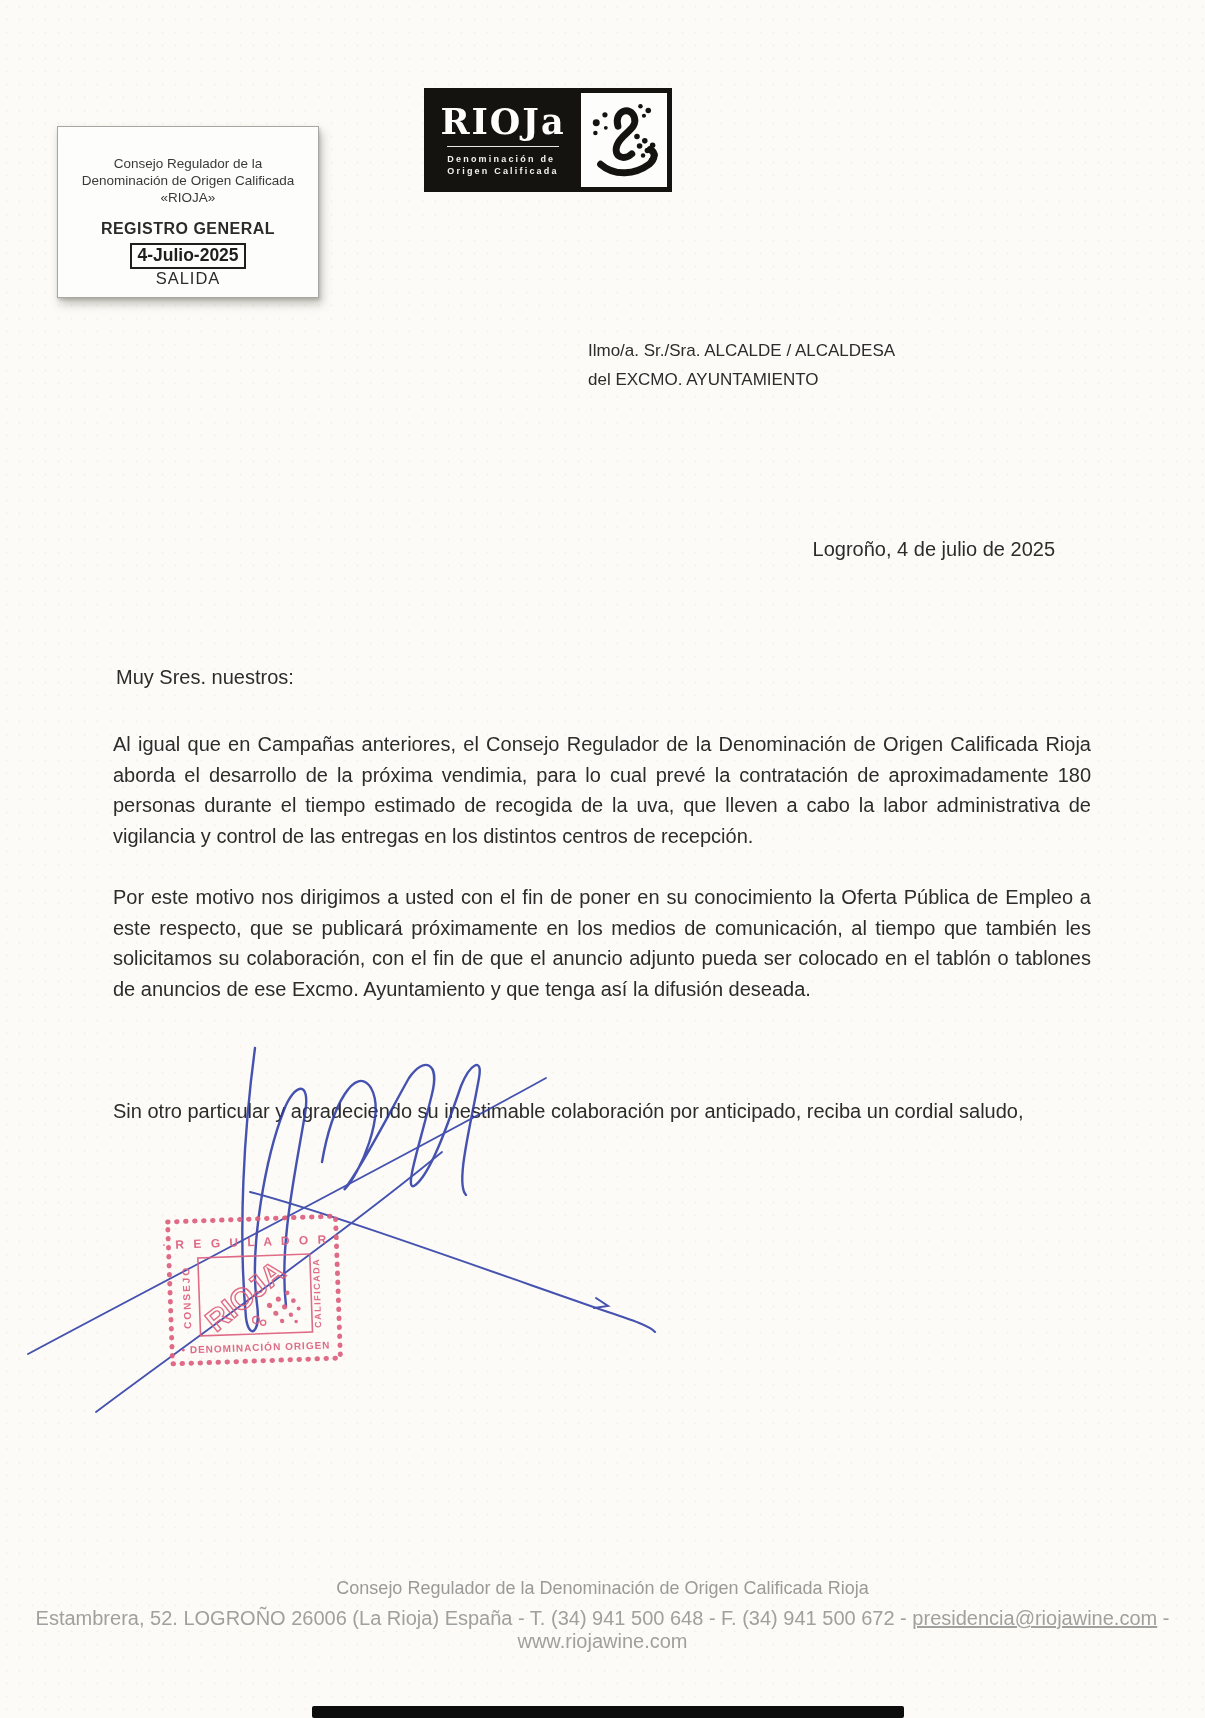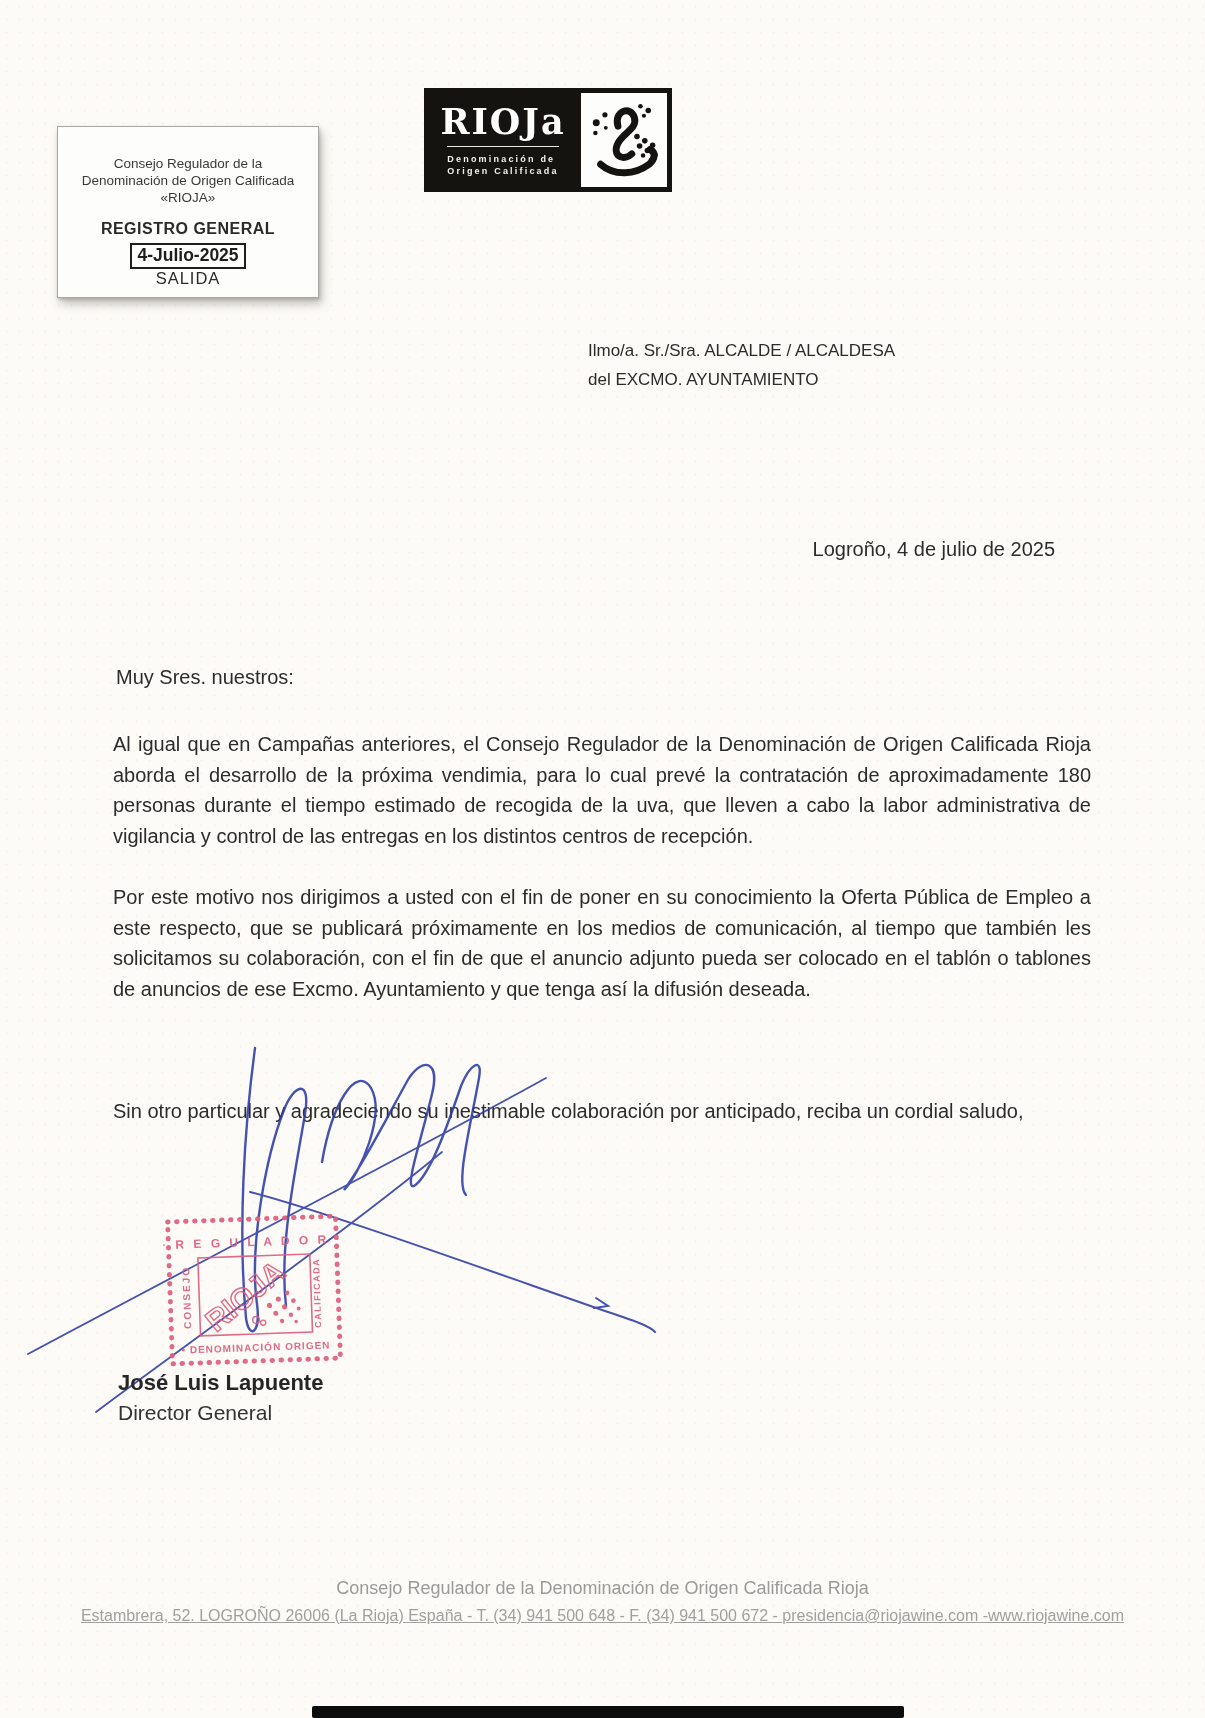--- a/index.html
+++ b/index.html
@@ -54,21 +54,21 @@
   
   .signature-svg{position:absolute;left:0px;top:1020px;width:700px;height:420px;pointer-events:none;}
   .name-block{position:absolute;left:118px;top:1368px;}
   .sig-name{font-size:22px;font-weight:bold;color:#262626;line-height:30px;}
   .sig-title{font-size:21px;color:#333;line-height:30px;}
   
   .stamp{position:absolute;left:165px;top:1214px;width:178px;height:152px;transform:rotate(-2deg);opacity:.92;}
   
   .footer{position:absolute;left:0;width:1205px;text-align:center;color:#9a9a98;}
   .footer-1{top:1578px;font-size:18px;}
-  .footer-2{top:1607px;font-size:16px;color:#a0a09e;text-decoration:underline;}
+  .footer-2{top:1607px;font-size:20px;color:#a0a09e;}
   .footer-2 a{color:#a0a09e;text-decoration:underline;}
   .bottom-bar{position:absolute;left:312px;top:1706px;width:592px;height:12px;background:#0d0d0d;border-radius:2px;}
 </style>
 </head>
 <body>
 
 <div class="page">
 
   <div class="registry-box">
     <div class="org">Consejo Regulador de la</div>
@@ -161,22 +161,18 @@
         <circle cx="128" cy="88" r="2.4"></circle>
       <circle cx="116" cy="108" r="2.2"></circle>
         <circle cx="125" cy="102" r="2.2"></circle>
         <circle cx="133" cy="96" r="2"></circle>
       <circle cx="130" cy="109" r="1.8"></circle>
       <circle cx="90" cy="106" r="3.4" fill="none" stroke="#dd5f7d" stroke-width="1.4"></circle>
       <circle cx="97" cy="109" r="2.6" fill="none" stroke="#dd5f7d" stroke-width="1.4"></circle>
     </g>
   </svg>
 
-  <div class="name-block">
-    <div class="sig-name">José Luis Lapuente</div>
-    <div class="sig-title">Director General</div>
-  </div>
 
   <div class="footer footer-1">Consejo Regulador de la Denominación de Origen Calificada Rioja</div>
   <div class="footer footer-2"><span>Estambrera, 52. LOGROÑO 26006 (La Rioja) España - T. (34) 941 500 648 - F. (34) 941 500 672 - </span><a href="#">presidencia@riojawine.com</a><span> -www.riojawine.com</span></div>
 
   <div class="bottom-bar"></div>
 </div>
 
 </body></html>

